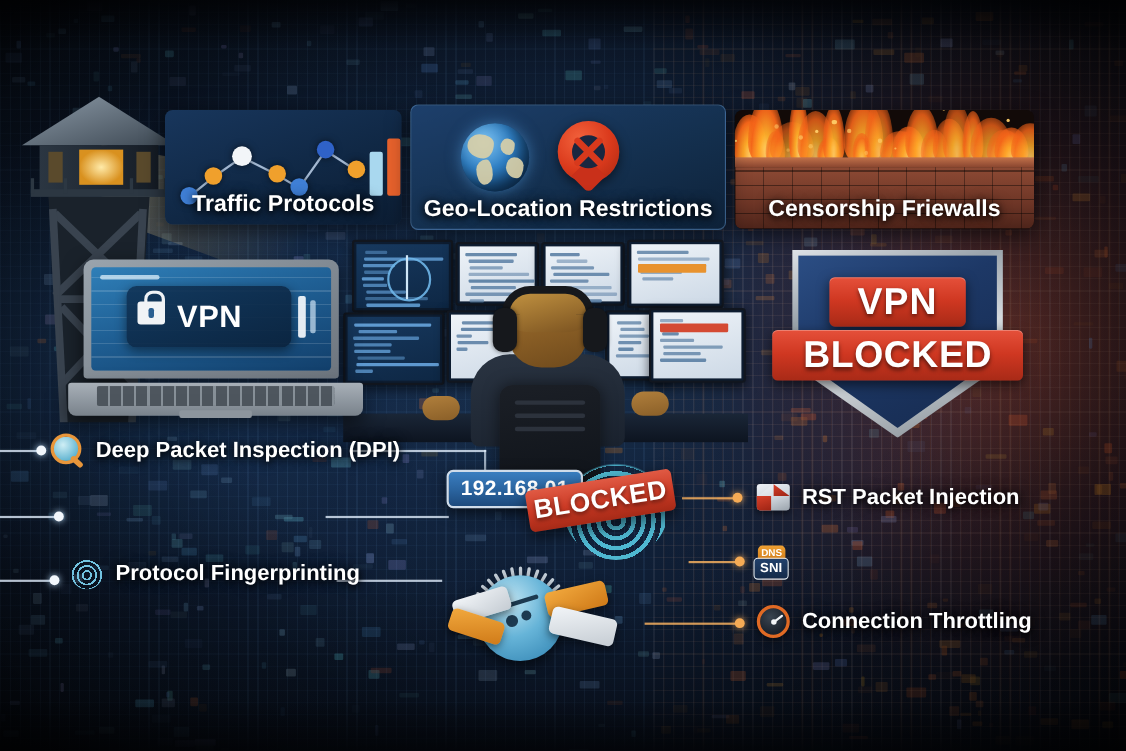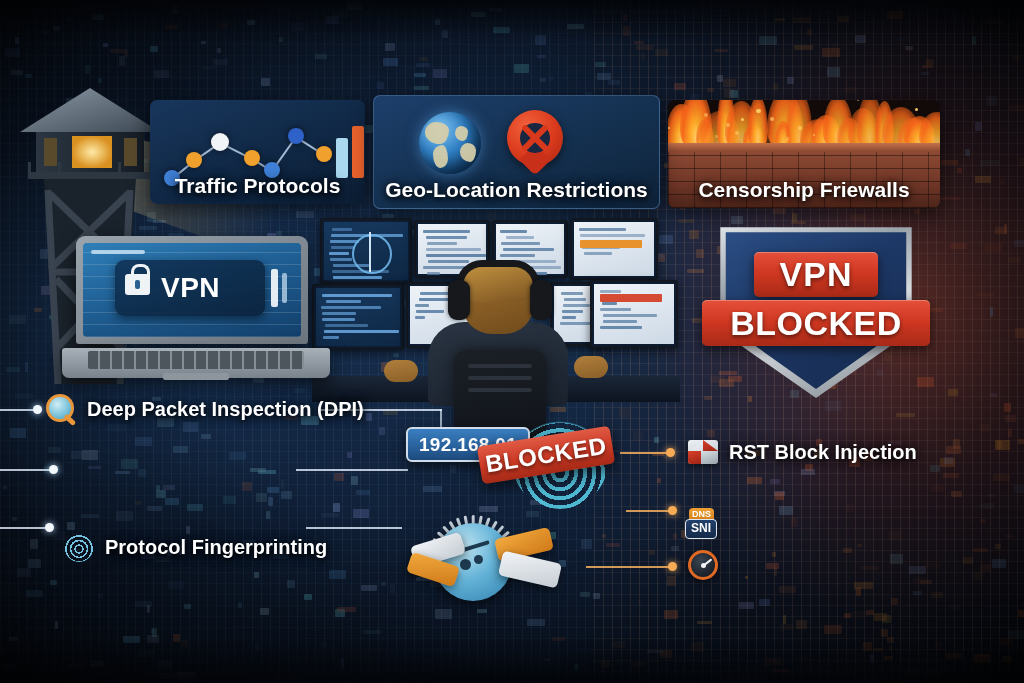--- a/index.html
+++ b/index.html
@@ -1242,47 +1242,48 @@
 
   <div class="bullet" style="left:44px;top:392px;">
     <span class="bicon">
       <span class="magnif"></span>
         <span class="magnif-h"></span>
     </span>
     <span class="lbl">Deep Packet Inspection (DPI)</span>
   </div>
 
 
-  <div class="bullet" style="left:62px;top:530px;">
+  <div class="bullet" style="left:62px;top:504px;">
     <span class="bicon">
       <span class="fprint"></span>
     </span>
     <span class="lbl">Protocol Fingerprinting</span>
   </div>
 
   <div class="bullet" style="left:686px;top:435px;">
     <span class="bicon">
       <span class="pkgbox"></span>
       <span class="pkgflap" style="left:2px;top:5px;clip-path:polygon(0 100%,100% 0,100% 100%)"></span>
       <span class="pkgred" style="left:17px;top:5px;width:15px;height:11px;clip-path:polygon(0 0,100% 100%,0 100%)"></span>
       <span class="pkgred" style="left:2px;top:16px;width:13px;height:13px;border-radius:0 0 0 3px"></span>
     </span>
-    <span class="lbl">RST Block Injection</span>
+    <span class="lbl">RST Packet Injection</span>
   </div>
 
-  <div class="bullet" style="left:684px;top:508px;">
+  <div class="bullet" style="left:684px;top:496px;">
     <span class="bicon">
       <span style="position:absolute;left:5px;top:0;width:25px;height:14px;border-radius:4px 4px 0 0;background:linear-gradient(180deg,#efa133,#cf7a18);color:#fff;font-size:9px;font-weight:bold;text-align:center;line-height:13px;">DNS</span>
       <span style="position:absolute;left:1px;top:11px;width:32px;height:20px;border-radius:4px;background:linear-gradient(180deg,#21406b,#142a49);border:1.6px solid #dfe8f0;box-sizing:border-box;color:#fff;font-size:12px;font-weight:bold;text-align:center;line-height:17px;">SNI</span>
     </span>
   </div>
 
   <div class="bullet" style="left:686px;top:548px;">
     <span class="bicon">
       <span class="gauge"></span>
       <span class="needle"></span>
       <span class="gdot"></span>
     </span>
+    <span class="lbl">Connection Throttling</span>
   </div>
 
 
   <div class="vig"></div>
 </div>
 
 </body></html>

